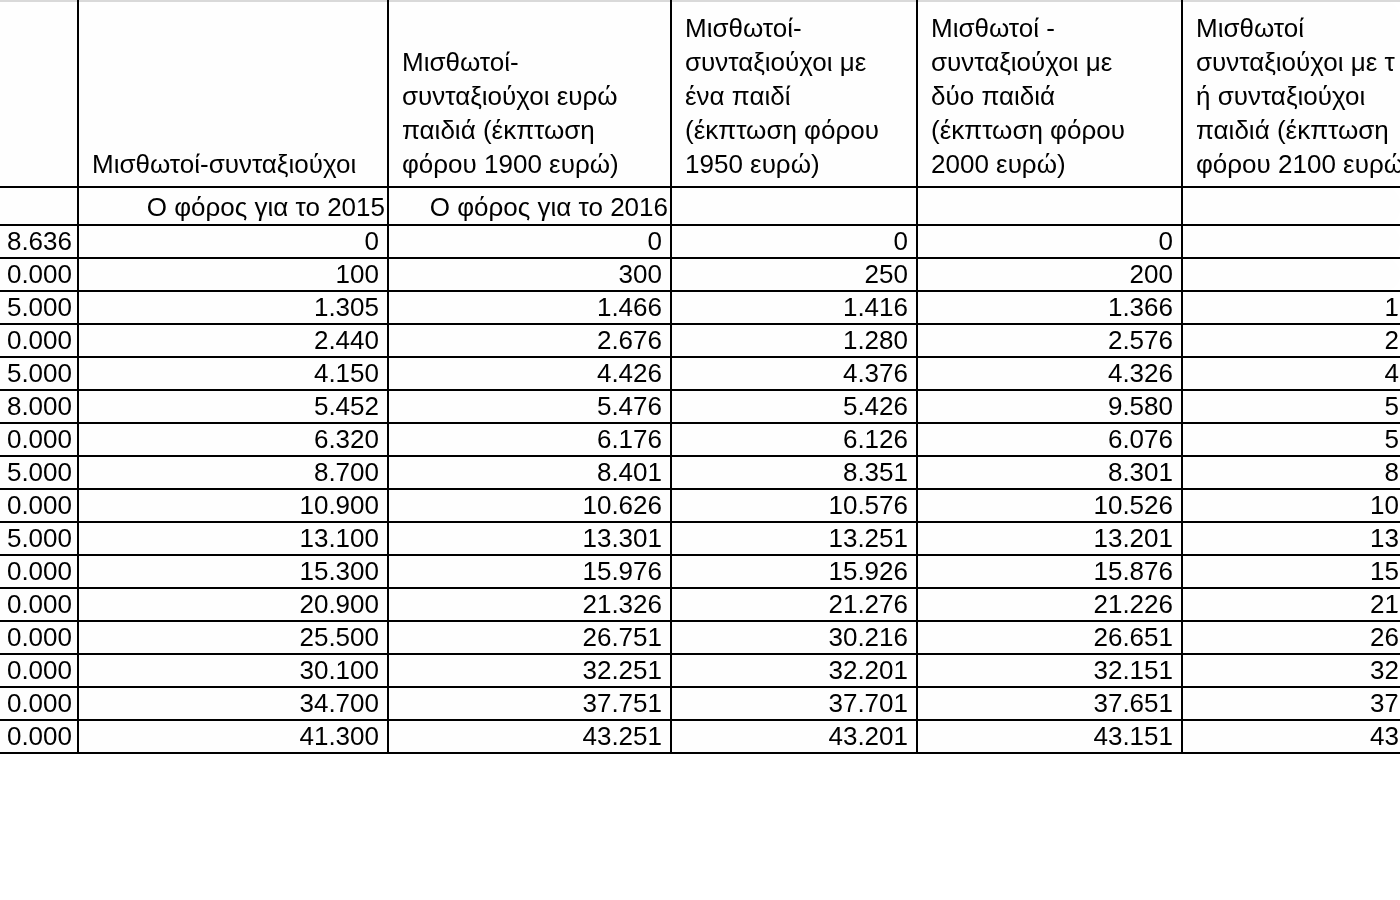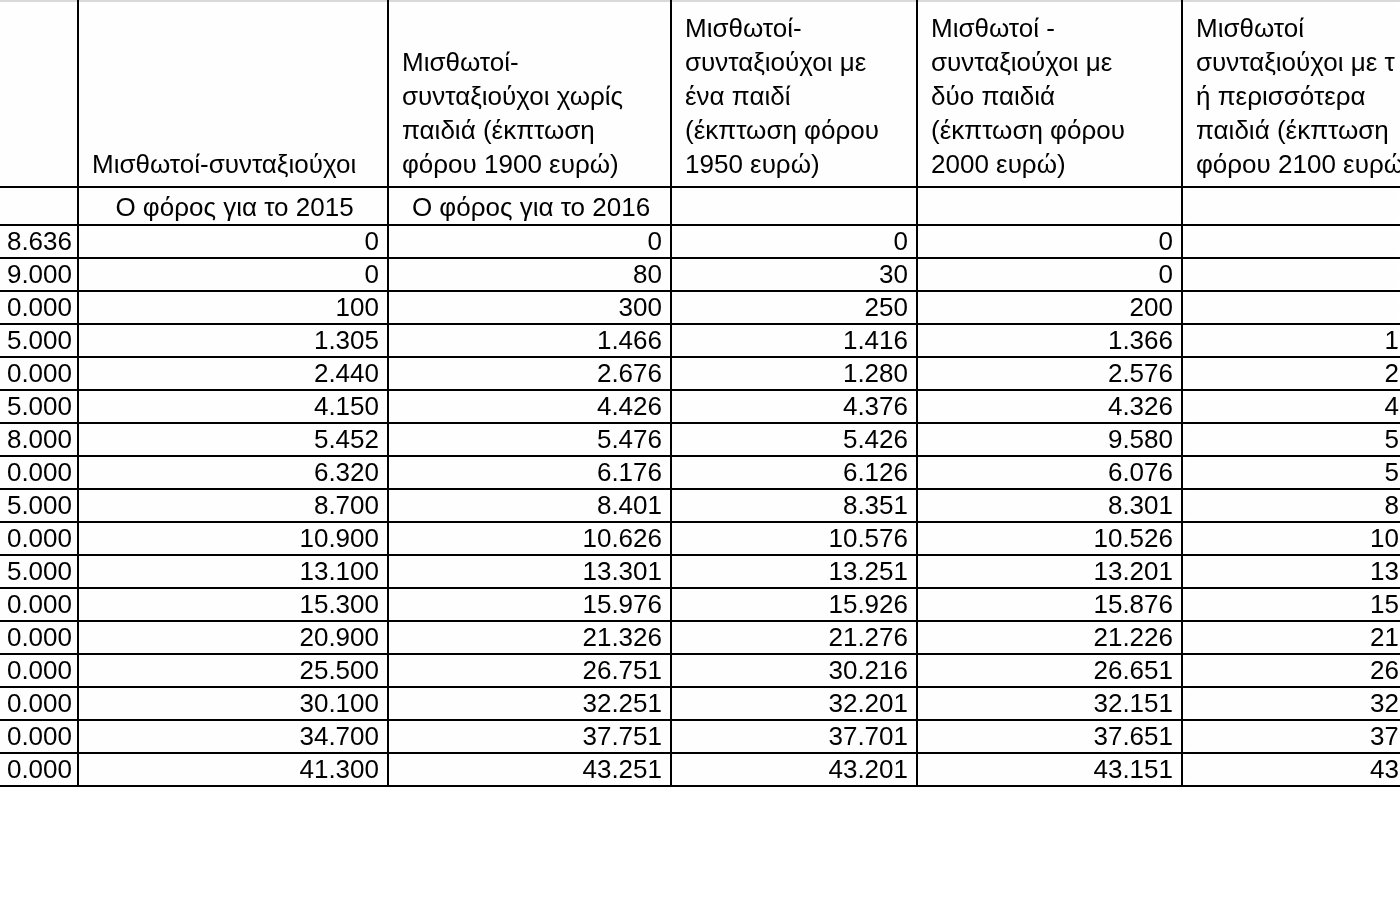--- a/index.html
+++ b/index.html
@@ -23,21 +23,21 @@
   tr.h1{height:186px;}
   tr.h1 th{
     border-top:2px solid #d9d9d9;
     vertical-align:bottom;text-align:left;
     padding:0 2px 5px 13px;line-height:34px;
   }
   tr.h1 th div{white-space:nowrap;}
   
   tr.h2{height:38px;}
   tr.h2 th{
-    text-align:center;vertical-align:middle;
+    text-align:right;vertical-align:middle;
     padding:2px 2px 0 5px;white-space:nowrap;
   }
   
   tbody tr{height:21px;}
   .grid td{
     text-align:right;vertical-align:middle;
     padding:0 8px 0 2px;white-space:nowrap;
   }
   .grid td.c0{padding-right:5px;}
   .grid td.c5{padding-right:1px;}
@@ -56,42 +56,42 @@
       <col style="width:218px">
     </colgroup>
     <thead>
       <tr class="h1">
         <th class="c0"></th>
         <th class="c1">
             <div>Μισθωτοί-συνταξιούχοι</div>
           </th>
         <th class="c2">
             <div>Μισθωτοί-</div>
-            <div>συνταξιούχοι χωρίς</div>
+            <div>συνταξιούχοι ευρώ</div>
             <div>παιδιά (έκπτωση</div>
             <div>φόρου 1900 ευρώ)</div>
           </th>
         <th class="c3">
             <div>Μισθωτοί-</div>
             <div>συνταξιούχοι με</div>
             <div>ένα παιδί</div>
             <div>(έκπτωση φόρου</div>
             <div>1950 ευρώ)</div>
           </th>
         <th class="c4">
             <div>Μισθωτοί -</div>
             <div>συνταξιούχοι με</div>
             <div>δύο παιδιά</div>
             <div>(έκπτωση φόρου</div>
             <div>2000 ευρώ)</div>
           </th>
         <th class="c5">
             <div>Μισθωτοί</div>
             <div>συνταξιούχοι με τ</div>
-            <div>ή περισσότερα</div>
+            <div>ή συνταξιούχοι</div>
             <div>παιδιά (έκπτωση</div>
             <div>φόρου 2100 ευρώ</div>
           </th>
       </tr>
       <tr class="h2">
         <th class="c0"></th>
         <th class="c1">Ο φόρος για το 2015</th>
         <th class="c2">Ο φόρος για το 2016</th>
         <th class="c3"></th>
         <th class="c4"></th>
@@ -101,28 +101,20 @@
     <tbody id="rows">
         <tr>
           <td class="c0">8.636</td>
           <td class="c1">0</td>
           <td class="c2">0</td>
           <td class="c3">0</td>
           <td class="c4">0</td>
           <td class="c5"></td>
         </tr>
         <tr>
-          <td class="c0">9.000</td>
-          <td class="c1">0</td>
-          <td class="c2">80</td>
-          <td class="c3">30</td>
-          <td class="c4">0</td>
-          <td class="c5"></td>
-        </tr>
-        <tr>
           <td class="c0">0.000</td>
           <td class="c1">100</td>
           <td class="c2">300</td>
           <td class="c3">250</td>
           <td class="c4">200</td>
           <td class="c5"></td>
         </tr>
         <tr>
           <td class="c0">5.000</td>
           <td class="c1">1.305</td>

